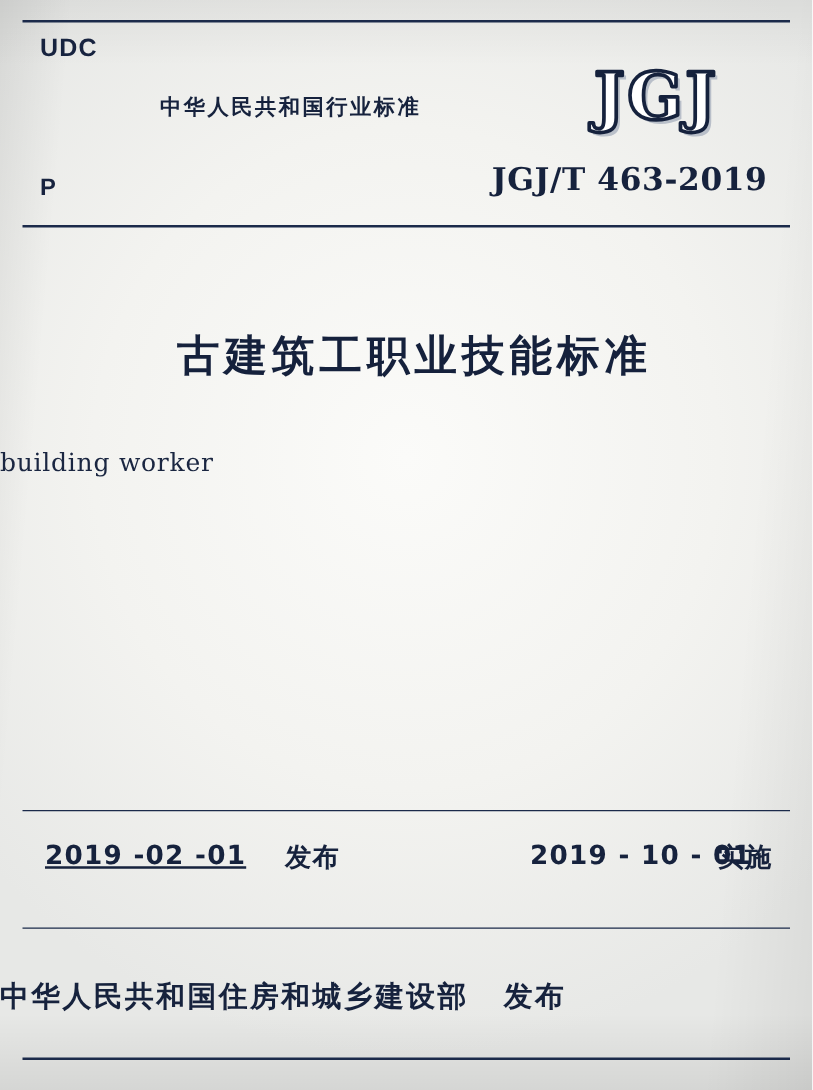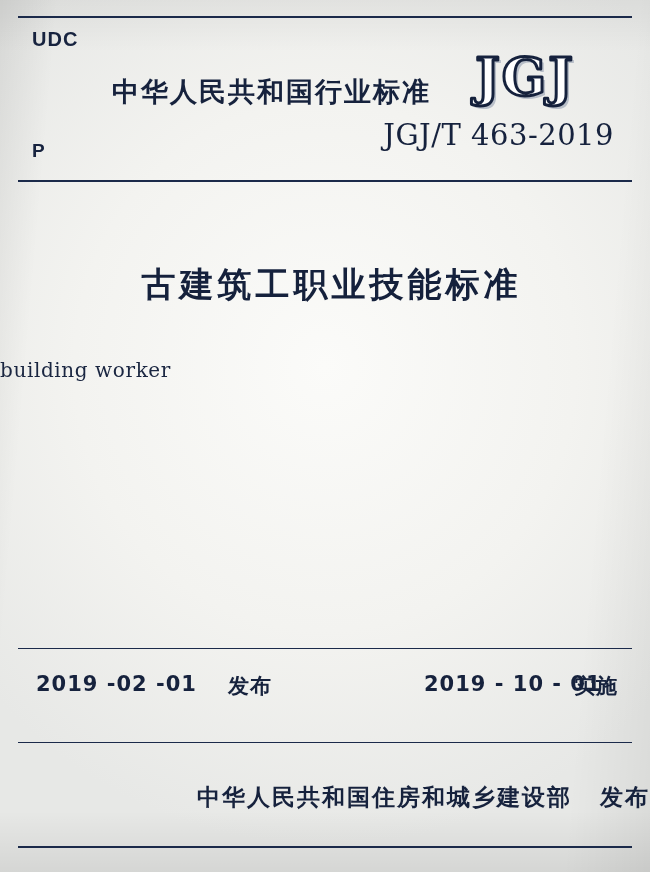--- a/index.html
+++ b/index.html
@@ -64,43 +64,43 @@
     position: absolute;
     left: 32px;
     top: 140px;
     font-size: 19px;
     font-weight: bold;
     color: #17233f;
   }
 
   #standard-org {
     position: absolute;
-    left: 112px;
+    left: 128px;
     top: 74px;
-    font-size: 27px;
+    font-size: 17px;
     font-weight: bold;
     letter-spacing: 2px;
     color: #16223d;
     font-family: Liberation Sans, sans-serif;
   }
 
   #jgj-logo {
     position: absolute;
     right: 32px;
     top: 48px;
     width: 185px;
     height: 62px;
   }
 
   #code-line-1 {
     position: absolute;
     right: 36px;
-    top: 118px;
-    font-size: 29px;
-    font-weight: normal;
+    top: 129px;
+    font-size: 25px;
+    font-weight: bold;
     color: #16223d;
     font-family: "DejaVu Serif", "Liberation Serif", serif;
     letter-spacing: 0.5px;
   }
   #code-line-2 {
     position: absolute;
     right: 36px;
     top: 150px;
     font-size: 21px;
     font-weight: bold;
@@ -149,20 +149,21 @@
   
   #issue-date {
     position: absolute;
     left: 36px;
     top: 672px;
     font-size: 21px;
     font-weight: bold;
     color: #16223d;
     font-family: "DejaVu Sans", "Liberation Sans", sans-serif;
     letter-spacing: 1px;
+    text-decoration: underline;
   }
   #issue-label {
     position: absolute;
     left: 228px;
     top: 672px;
     font-size: 21px;
     font-weight: bold;
     color: #16223d;
     font-family: "DejaVu Sans", "Liberation Sans", sans-serif;
     letter-spacing: 1px;
@@ -188,21 +189,21 @@
     font-family: "DejaVu Sans", "Liberation Sans", sans-serif;
     letter-spacing: 1px;
   }
 
   
   #publisher {
     position: absolute;
     left: 0;
     right: 0;
     top: 782px;
-    text-align: right;
+    text-align: left;
     font-size: 23px;
     font-weight: bold;
     letter-spacing: 2px;
     color: #16223d;
     font-family: "DejaVu Sans", "Liberation Sans", sans-serif;
   }
   #publisher .pub-suffix {
     margin-left: 28px;
   }
 </style>

